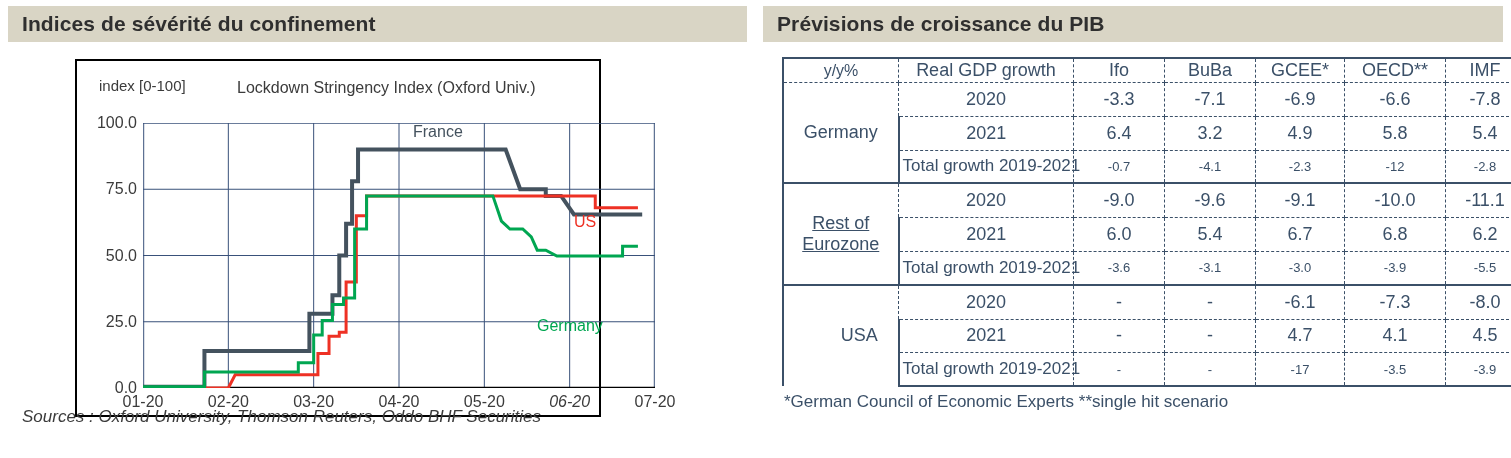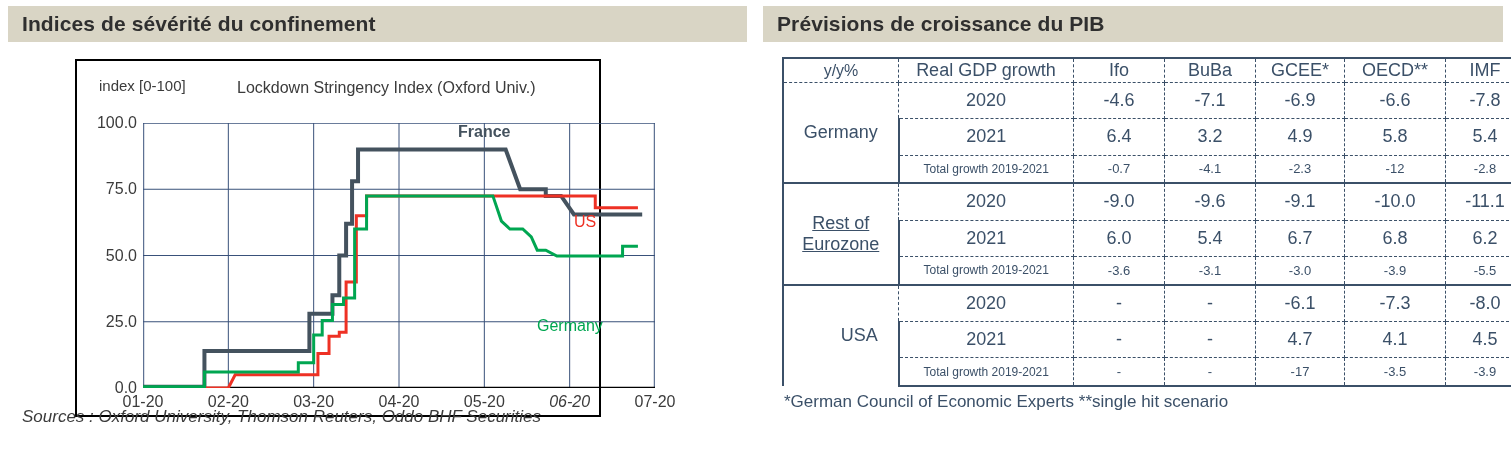--- a/index.html
+++ b/index.html
@@ -57,21 +57,21 @@
     position:absolute;right:0;transform:translateY(-50%);
     font-size:16px;color:#3b3b3b;text-align:right;white-space:nowrap;
   }
   .ytick-wrap{position:absolute;left:0;top:62px;width:60px;height:265px;}
   .xtick-wrap{position:absolute;left:66px;top:330px;width:512px;height:26px;}
   .xtick{
     position:absolute;transform:translateX(-50%);
     font-size:16px;color:#3b3b3b;white-space:nowrap;
   }
   .serieslabel{position:absolute;font-size:16px;white-space:nowrap;}
-  .lbl-france{left:336px;top:62px;font-weight:bold;color:#44525e;margin-left:45px;}
+  .lbl-france{left:336px;top:62px;font-weight:normal;color:#44525e;}
   .lbl-us{left:497px;top:152px;color:#ee3124;}
   .lbl-germany{left:460px;top:256px;color:#00a651;}
 
   .sources{
     position:absolute;left:22px;top:407px;
     font-size:17px;font-style:italic;color:#3b3b3b;white-space:nowrap;
   }
 
   
   .tbl-wrap{
@@ -95,21 +95,21 @@
     border-right:2px solid #3b5068;
   }
   table.gdp thead th{border-top:2px solid #3b5068;}
   table.gdp tbody tr:last-child td{border-bottom:2px solid #3b5068;}
   .th-unit{text-align:left;font-size:16px;padding-left:6px;}
   .th-main{font-weight:bold;font-size:18px;line-height:1.12;}
   .th-src{font-weight:bold;font-size:18px;}
   .grp{font-weight:bold;font-size:18px;border-bottom:none !important;}
   .yr{font-size:18px;}
   .val{font-size:18px;}
-  .tot-label{font-size:12px;text-align:right;padding-right:2px;white-space:nowrap;}
+  .tot-label{font-size:17px;text-align:right;padding-right:2px;white-space:nowrap;}
   .tot-val{font-size:13px;}
   .sep-top td{border-top:2px solid #3b5068;}
   .note{
     position:absolute;left:29px;top:392px;
     font-size:17px;color:#3b5068;white-space:nowrap;
   }
 </style>
 </head>
 <body>
 
@@ -188,21 +188,21 @@
             <th class="th-src" style="width:84px;">BuBa</th>
             <th class="th-src" style="width:82px;">GCEE*</th>
             <th class="th-src" style="width:94px;">OECD**</th>
             <th class="th-src" style="width:72px;">IMF</th>
           </tr>
         </thead>
         <tbody id="tbody">
             <tr>
               <td class="grp" rowspan="3" style="border-bottom: 1px dashed rgb(59, 80, 104);">Germany</td>
               <td class="yr">2020</td>
-              <td class="val">-4.6</td>
+              <td class="val">-3.3</td>
               <td class="val">-7.1</td>
               <td class="val">-6.9</td>
               <td class="val">-6.6</td>
               <td class="val">-7.8</td>
             </tr>
             <tr>
               <td class="yr">2021</td>
               <td class="val">6.4</td>
               <td class="val">3.2</td>
               <td class="val">4.9</td>

